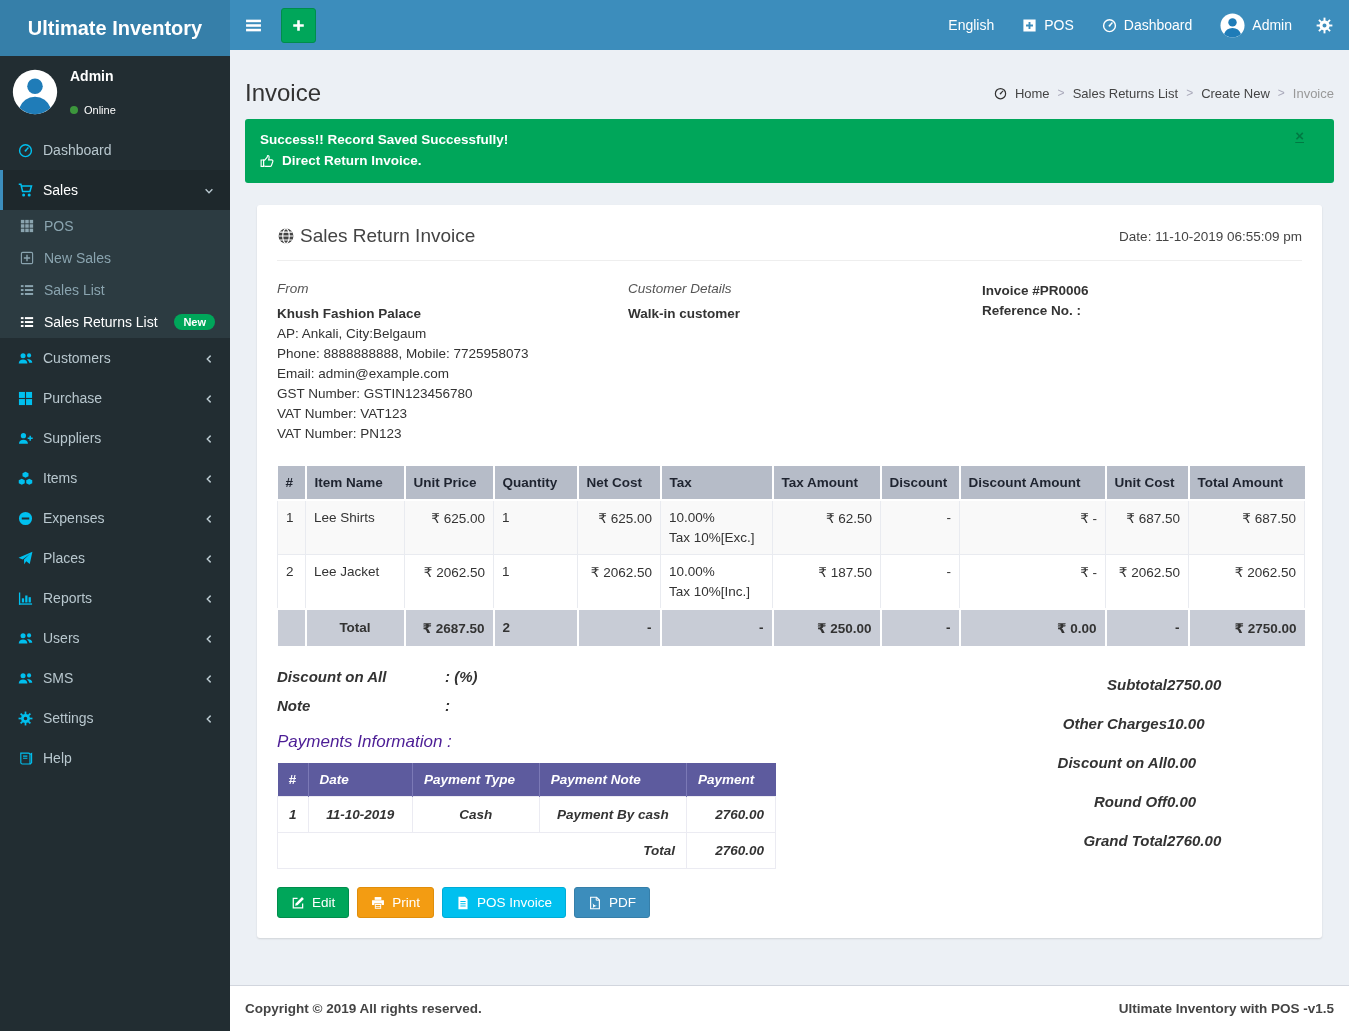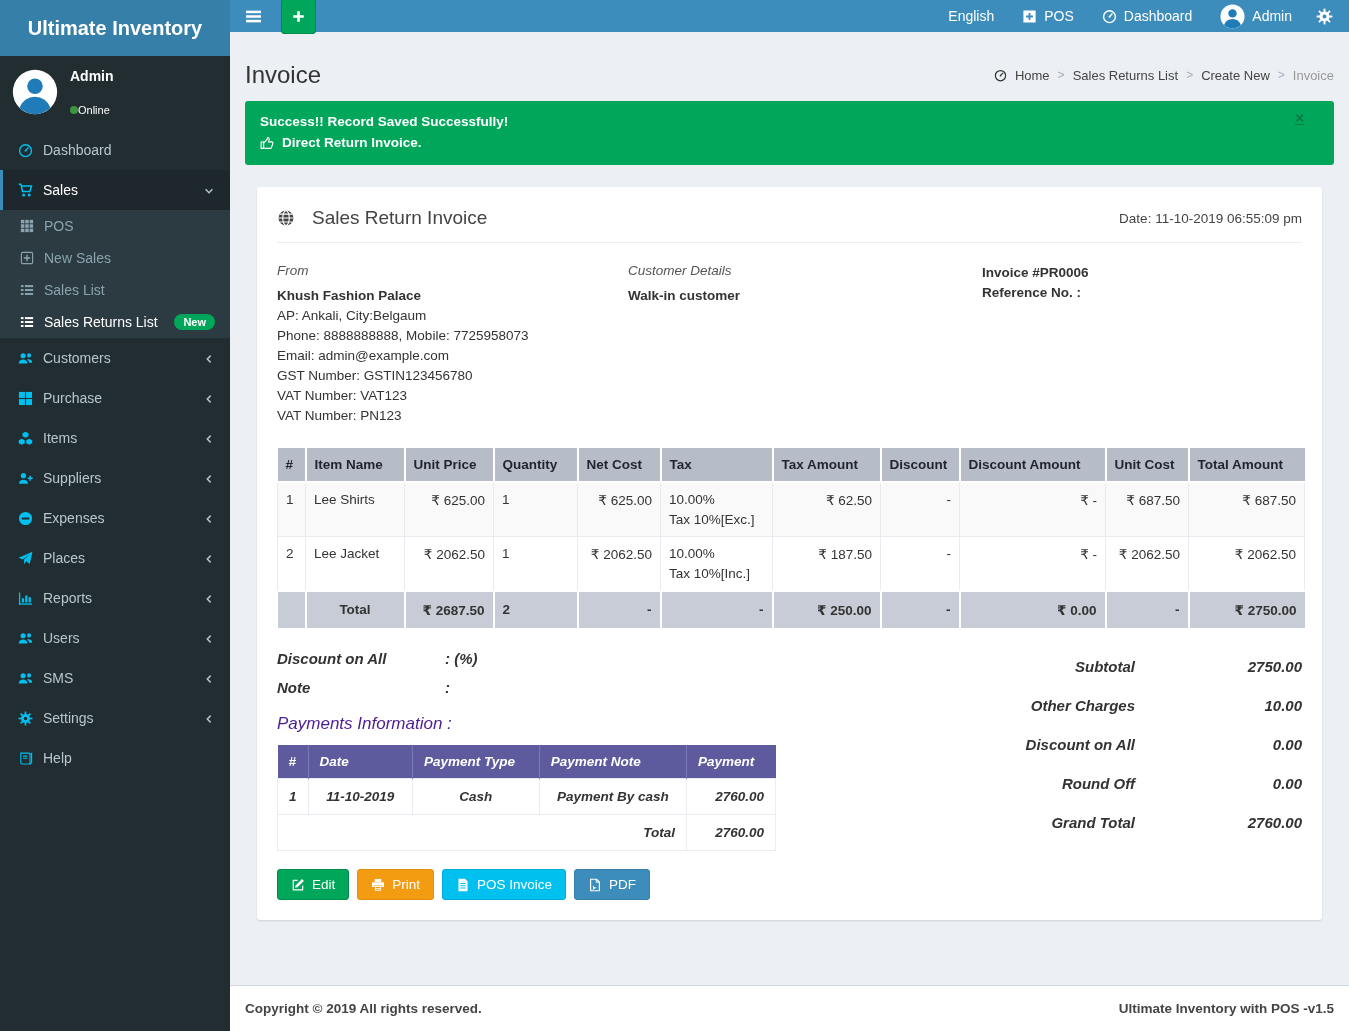--- a/index.html
+++ b/index.html
@@ -11,40 +11,40 @@
   .ic { display:inline-flex; width:15px; height:15px; flex:none; }
   .ic svg { width:100%; height:100%; }
 
   
   .sidebar { width:230px; flex:none; background:#222d32; display:flex; flex-direction:column; }
   .logo { height:56px; background:#367fa9; color:#fff; font-size:20px; font-weight:bold; display:flex; align-items:center; justify-content:center; cursor:pointer; }
   .user-panel { display:flex; align-items:center; gap:12px; padding:12px 12px 14px 12px; }
   .user-avatar { width:46px; height:46px; }
   .user-avatar svg { width:100%; height:100%; }
   .user-meta .name { color:#fff; font-weight:bold; font-size:14px; margin-bottom:5px; }
-  .user-meta .status { color:#fff; font-size:11px; display:flex; align-items:center; gap:0;margin-top:20px; }
+  .user-meta .status { color:#fff; font-size:11px; display:flex; align-items:center; gap:6px;margin-top:20px; }
   .dot { width:8px; height:8px; border-radius:50%; background:#3c963c; display:inline-block; }
   .menu { list-style:none; }
   .menu > li > a { display:flex; align-items:center; gap:10px; padding:12px 15px; color:#b8c7ce; text-decoration:none; font-size:14px; border-left:3px solid transparent; cursor:pointer; }
   .menu > li > a .ic { color:#00c0ef; }
   .menu > li.active > a { background:#1e282c; color:#fff; border-left-color:#3c8dbc; }
   .chev { margin-left:auto; width:12px; height:12px; color:#b8c7ce; }
   .chev svg { width:100%; height:100%; }
   .submenu { list-style:none; background:#2c3b41; }
   .submenu a { display:flex; align-items:center; gap:10px; padding:8px 15px 8px 20px; color:#8aa4af; text-decoration:none; font-size:14px; cursor:pointer; }
   .submenu .ic { color:#8aa4af; width:14px; height:14px; }
   .submenu li.active a { color:#fff; }
   .submenu li.active .ic { color:#fff; }
   .badge-new { margin-left:auto; background:#00a65a; color:#fff; font-size:11px; font-weight:bold; padding:2px 9px; border-radius:10px; }
 
   
   .main { flex:1; display:flex; flex-direction:column; min-width:0; }
 
   
-  .navbar { height:32px; flex:none; background:#3c8dbc; display:flex; align-items:center; color:#fff; }
+  .navbar { height:50px; flex:none; background:#3c8dbc; display:flex; align-items:center; color:#fff; }
   .nav-toggle { padding:0 15px; height:50px; display:flex; align-items:center; cursor:pointer; }
   .nav-toggle .ic { width:17px; height:17px; }
   .add-btn { width:35px; height:35px; background:#00a65a; border:1px solid #008d4c; border-radius:3px; display:flex; align-items:center; justify-content:center; margin-left:4px; cursor:pointer; }
   .add-btn .ic { width:13px; height:13px; color:#fff; }
   .nav-right { margin-left:auto; display:flex; align-items:center; height:100%; }
   .nav-item { display:flex; align-items:center; gap:7px; padding:0 14px; height:100%; font-size:14px; cursor:pointer; }
   .nav-item .ic { color:#fff; }
   .nav-avatar { width:25px; height:25px; }
   .nav-avatar svg { width:100%; height:100%; }
   .nav-gear { padding:0 16px 0 10px; }
@@ -62,21 +62,21 @@
   
   .content { flex:1; padding:0 15px; overflow:hidden; }
   .alert { position:relative; background:#00a65a; color:#fff; border-radius:3px; padding:13px 15px 15px 15px; margin-bottom:22px; }
   .alert-line1 { font-weight:bold; font-size:13.5px; }
   .alert-line2 { font-weight:bold; font-size:13.5px; margin-top:6px; display:flex; align-items:center; gap:7px; }
   .alert-line2 .ic { width:15px; height:15px; color:#fff; }
   .alert-close { position:absolute; top:9px; right:30px; color:#007a43; font-weight:bold; font-size:15px; text-decoration:underline; cursor:pointer; line-height:1; }
 
   .box { background:#fff; border-radius:3px; box-shadow:0 1px 2px rgba(0,0,0,0.12); margin:0 12px; padding:20px; }
   .box-title-row { display:flex; justify-content:space-between; align-items:center; }
-  .box-title { font-size:19px; color:#444; display:flex; align-items:center; gap:17px; }
+  .box-title { font-size:19px; color:#444; display:flex; align-items:center; gap:5px; }
   .box-title .ic { width:18px; height:18px; color:#444; }
   .inv-date { font-size:13.5px; color:#444; }
   .box hr { border:0; border-top:1px solid #eee; margin:13px 0 20px 0; }
 
   .info-cols { display:flex; margin-bottom:22px; }
   .col-from { width:351px; }
   .col-cust { width:354px; }
   .col-meta { flex:1; }
   .col-head { font-style:italic; color:#555; font-size:13.5px; margin-bottom:8px; }
   .info-line { font-size:13.5px; line-height:20px; color:#333; }
@@ -104,21 +104,21 @@
   .pay-table th { background:#5d5b9e; color:#fff; font-weight:bold; text-align:left; padding:9px 11px; border-right:1px solid #7b79b6; }
   .pay-table th:last-child { border-right:none; }
   .pay-table td { padding:10px 11px; border:1px solid #ebebf2; font-weight:bold; text-align:center; }
   .pay-table td.sn { text-align:left; }
   .pay-table td.amt { text-align:right; }
   .pay-table .ptotal td { text-align:right; }
   .col-pn { width:30px; } .col-pd { width:105px; } .col-pt { width:127px; } .col-pnote { width:148px; } .col-pay { width:89px; }
 
   .summary { width:340px; padding-top:8px; }
   .summary-row { display:flex; justify-content:flex-end; font-size:15px; font-weight:bold; color:#333; margin-bottom:22px; }
-  .summary-row .sv { width:135px; text-align:right;margin-left:32px; }
+  .summary-row .sv { width:135px; text-align:left; }
 
   .buttons { display:flex; gap:8px; margin-top:16px; }
   .btn { display:inline-flex; align-items:center; gap:7px; color:#fff; font-size:13.5px; padding:7px 13px; border-radius:3px; border:1px solid transparent; cursor:pointer; }
   .btn .ic { width:14px; height:14px; color:#fff; }
   .btn-edit { background:#00a65a; border-color:#008d4c; }
   .btn-print { background:#f39c12; border-color:#e08e0b; }
   .btn-pos { background:#00c0ef; border-color:#00acd6; }
   .btn-pdf { background:#3c8dbc; border-color:#367fa9; }
 
   .footer { flex:none; background:#fff; border-top:1px solid #d2d6de; padding:15px; display:flex; justify-content:space-between; font-weight:bold; color:#444; font-size:13.5px; }
@@ -267,41 +267,41 @@
           <span>Purchase</span>
           <span class="chev"><svg viewBox="0 0 16 16" fill="none" stroke="currentColor" stroke-width="1.9">
                 <path d="M10.2 3.5L5.7 8l4.5 4.5"></path>
               </svg></span>
         </a>
       </li>
       <li>
         <a>
           <span class="ic">
               <svg viewBox="0 0 16 16" fill="currentColor">
+                <circle cx="5.8" cy="5" r="2.8"></circle>
+                <path d="M1 13.5c0-2.7 2.1-4.3 4.8-4.3s4.8 1.6 4.8 4.3z"></path>
+                <path d="M12.2 5.1h1.6V7h1.9v1.6h-1.9v1.9h-1.6V8.6h-1.9V7h1.9z"></path>
+              </svg>
+            </span>
+          <span>Suppliers</span>
+          <span class="chev"><svg viewBox="0 0 16 16" fill="none" stroke="currentColor" stroke-width="1.9">
+                <path d="M10.2 3.5L5.7 8l4.5 4.5"></path>
+              </svg></span>
+        </a>
+      </li>
+      <li>
+        <a>
+          <span class="ic">
+              <svg viewBox="0 0 16 16" fill="currentColor">
                 <path d="M8 0.8l3.2 1.6v3.2L8 7.2 4.8 5.6V2.4z"></path>
                 <path d="M4 8.2l3.2 1.6V13L4 14.6 0.8 13V9.8z"></path>
                 <path d="M12 8.2l3.2 1.6V13L12 14.6 8.8 13V9.8z"></path>
               </svg>
             </span>
           <span>Items</span>
-          <span class="chev"><svg viewBox="0 0 16 16" fill="none" stroke="currentColor" stroke-width="1.9">
-                <path d="M10.2 3.5L5.7 8l4.5 4.5"></path>
-              </svg></span>
-        </a>
-      </li>
-      <li>
-        <a>
-          <span class="ic">
-              <svg viewBox="0 0 16 16" fill="currentColor">
-                <circle cx="5.8" cy="5" r="2.8"></circle>
-                <path d="M1 13.5c0-2.7 2.1-4.3 4.8-4.3s4.8 1.6 4.8 4.3z"></path>
-                <path d="M12.2 5.1h1.6V7h1.9v1.6h-1.9v1.9h-1.6V8.6h-1.9V7h1.9z"></path>
-              </svg>
-            </span>
-          <span>Suppliers</span>
           <span class="chev"><svg viewBox="0 0 16 16" fill="none" stroke="currentColor" stroke-width="1.9">
                 <path d="M10.2 3.5L5.7 8l4.5 4.5"></path>
               </svg></span>
         </a>
       </li>
       <li>
         <a>
           <span class="ic">
               <svg viewBox="0 0 16 16">
                 <path fill-rule="evenodd" fill="currentColor" d="M8 1a7 7 0 1 0 0 14A7 7 0 0 0 8 1zM4 7h8v2H4z"></path>

